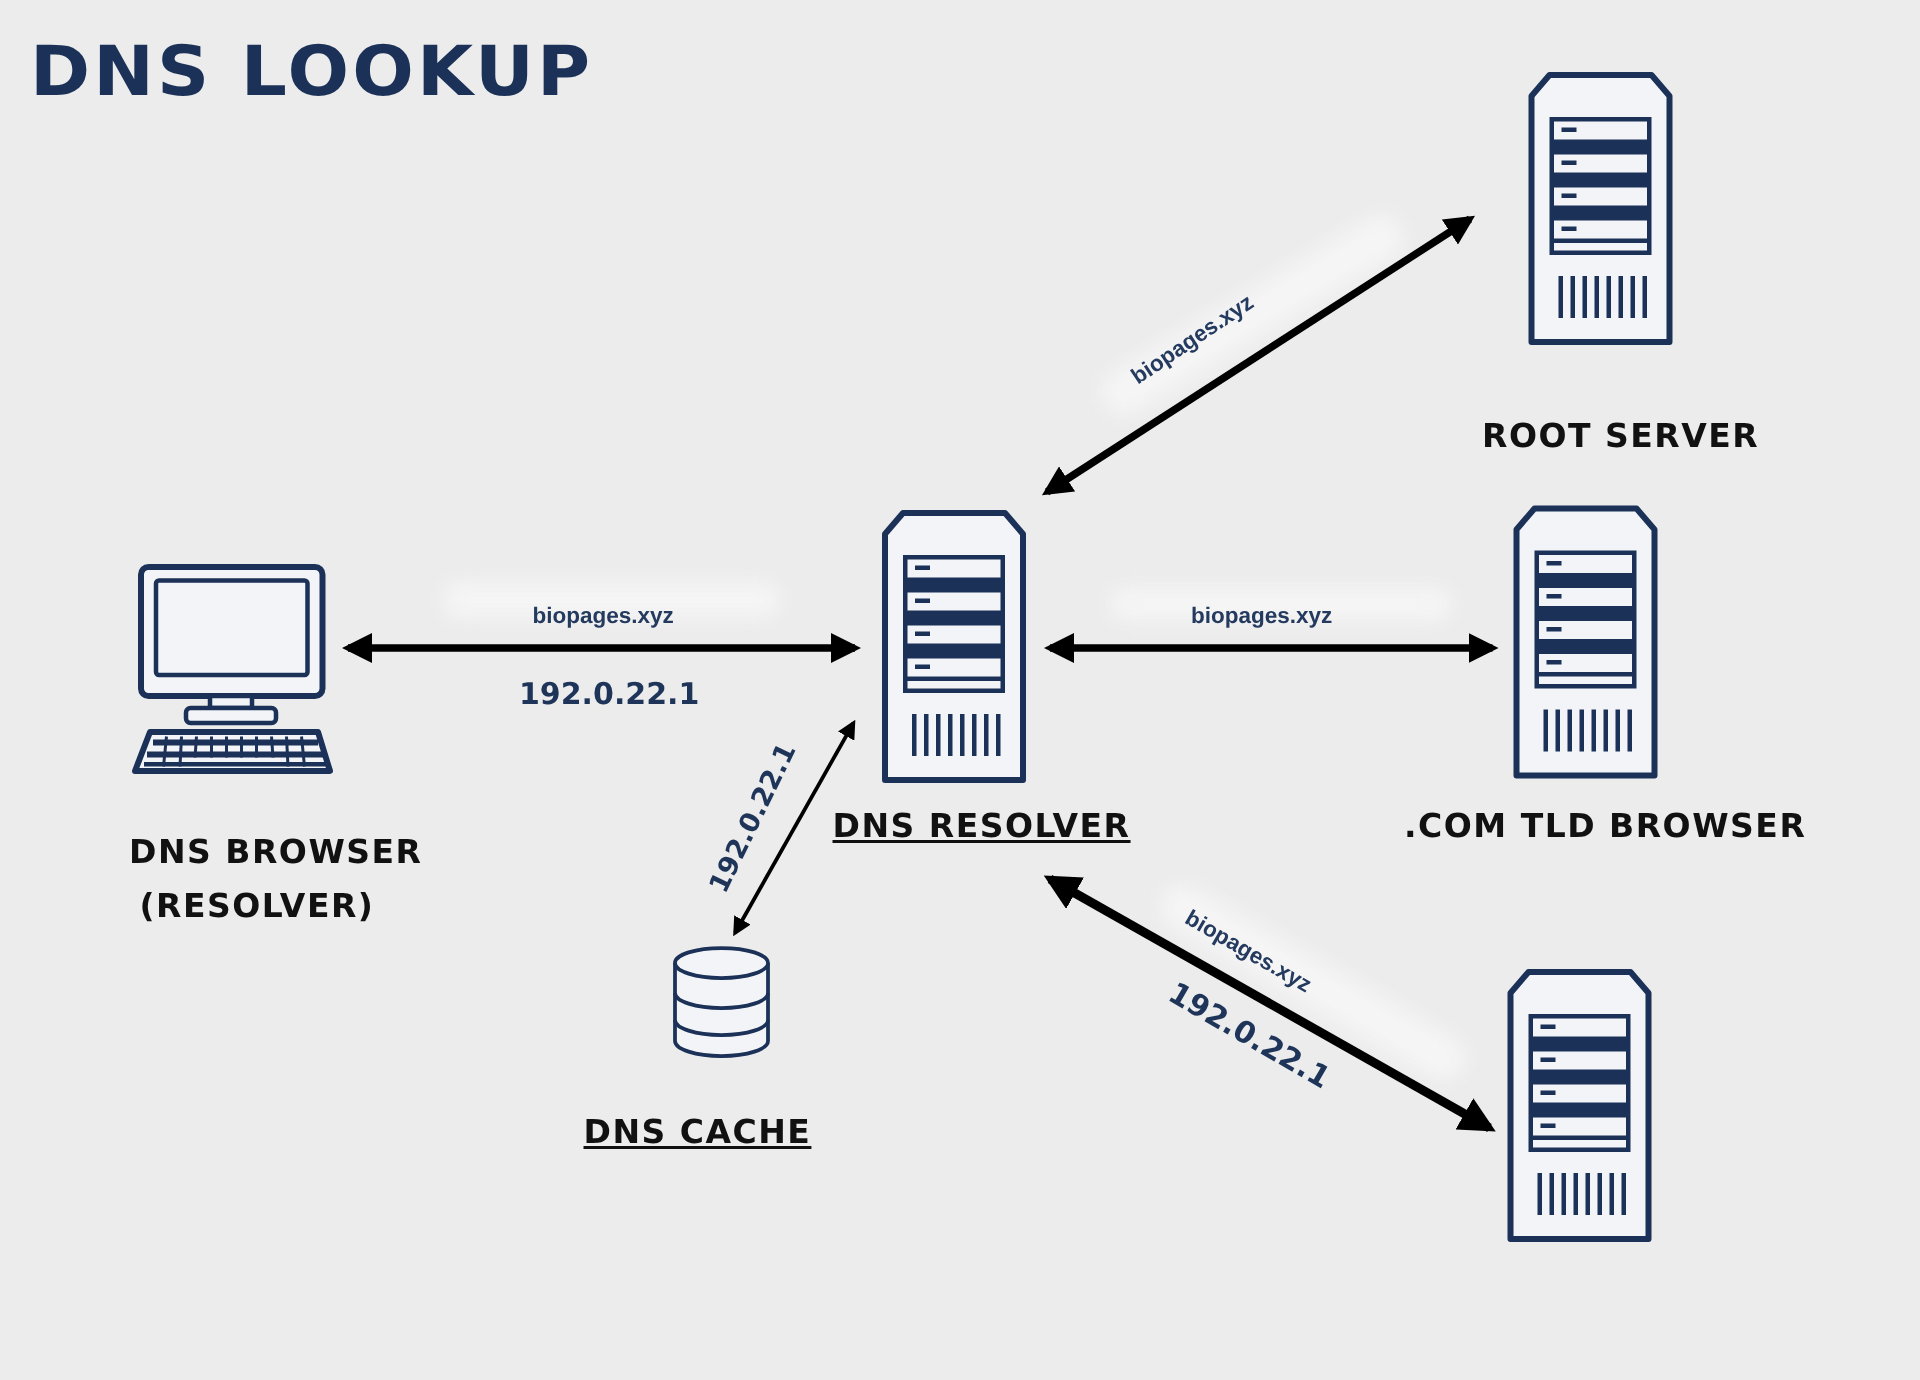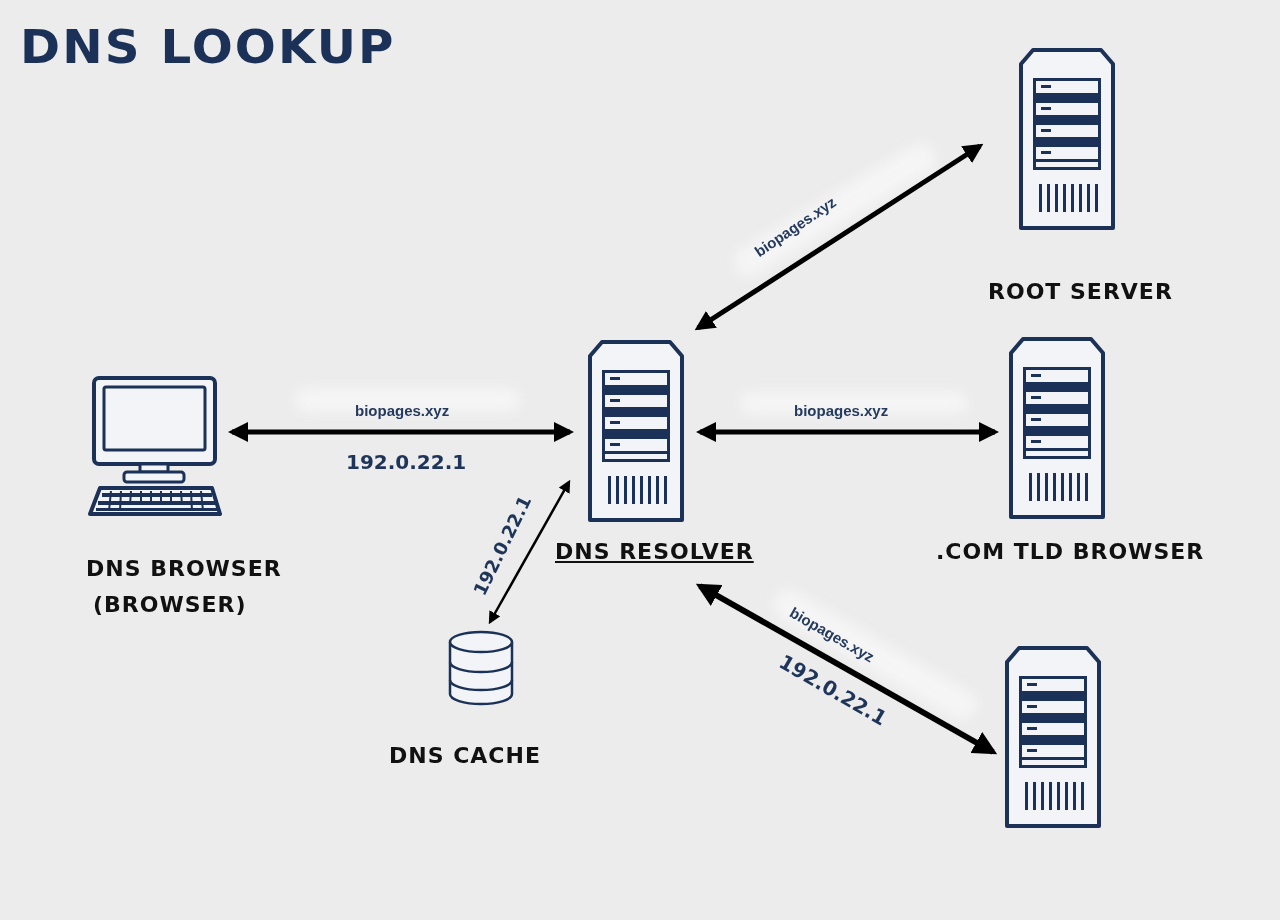--- a/index.html
+++ b/index.html
@@ -123,23 +123,23 @@
 
   <g transform="translate(450,632)" fill="#f2f4f8" stroke="#1b3157" stroke-width="2.5">
     <path d="M0,10 L0,62 A31,10 0 0 0 62,62 L62,10"></path>
     <ellipse cx="31" cy="10" rx="31" ry="10"></ellipse>
     <path d="M0,30 A31,10 0 0 0 62,30" fill="none"></path>
     <path d="M0,48 A31,10 0 0 0 62,48" fill="none"></path>
   </g>
 </svg>
 
 <div class="node-label" style="left:86px;top:556px;">DNS BROWSER</div>
-<div class="node-label" style="left:93px;top:592px;">(BROWSER)</div>
+<div class="node-label" style="left:93px;top:592px;">(RESOLVER)</div>
 <div class="node-label" style="left:555px;top:539px;text-decoration:underline;">DNS RESOLVER</div>
-<div class="node-label" style="left:389px;top:743px;">DNS CACHE</div>
+<div class="node-label" style="left:389px;top:743px;text-decoration:underline;">DNS CACHE</div>
 <div class="node-label" style="left:988px;top:243px;margin-top:36px;">ROOT SERVER</div>
 <div class="node-label" style="left:936px;top:539px;">.COM TLD BROWSER</div>
 
 <div class="edge-label small" style="left:355px;top:402px;">biopages.xyz</div>
 <div class="edge-label ip" style="left:346px;top:450px;">192.0.22.1</div>
 <div class="edge-label small" style="left:794px;top:402px;">biopages.xyz</div>
 <div class="edge-label small" style="left:748px;top:218px;transform:rotate(-34deg);">biopages.xyz</div>
 <div class="edge-label ip" style="left:448px;top:535px;font-size:18px;transform:rotate(-64deg);">192.0.22.1</div>
 <div class="edge-label small" style="left:785px;top:626px;transform:rotate(30deg);">biopages.xyz</div>
 <div class="edge-label ip" style="left:773px;top:678px;transform:rotate(30deg);">192.0.22.1</div>

